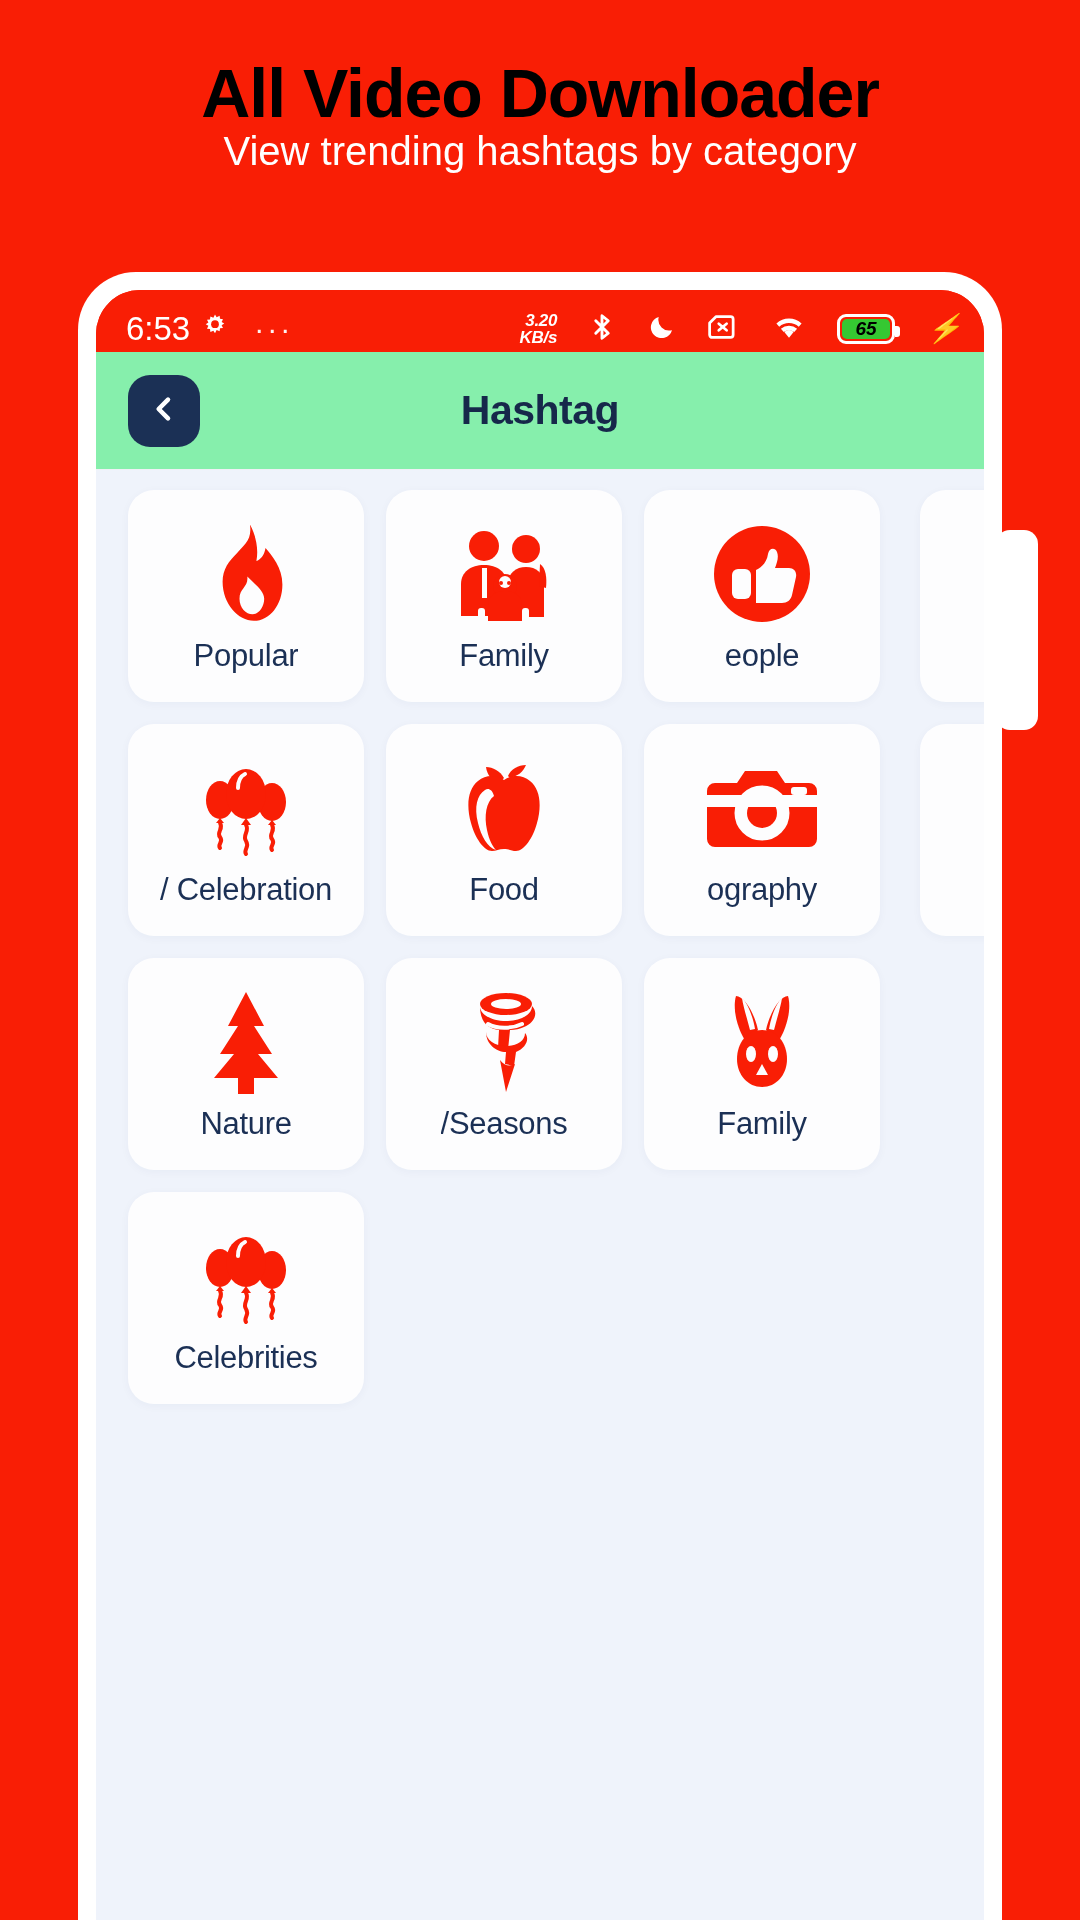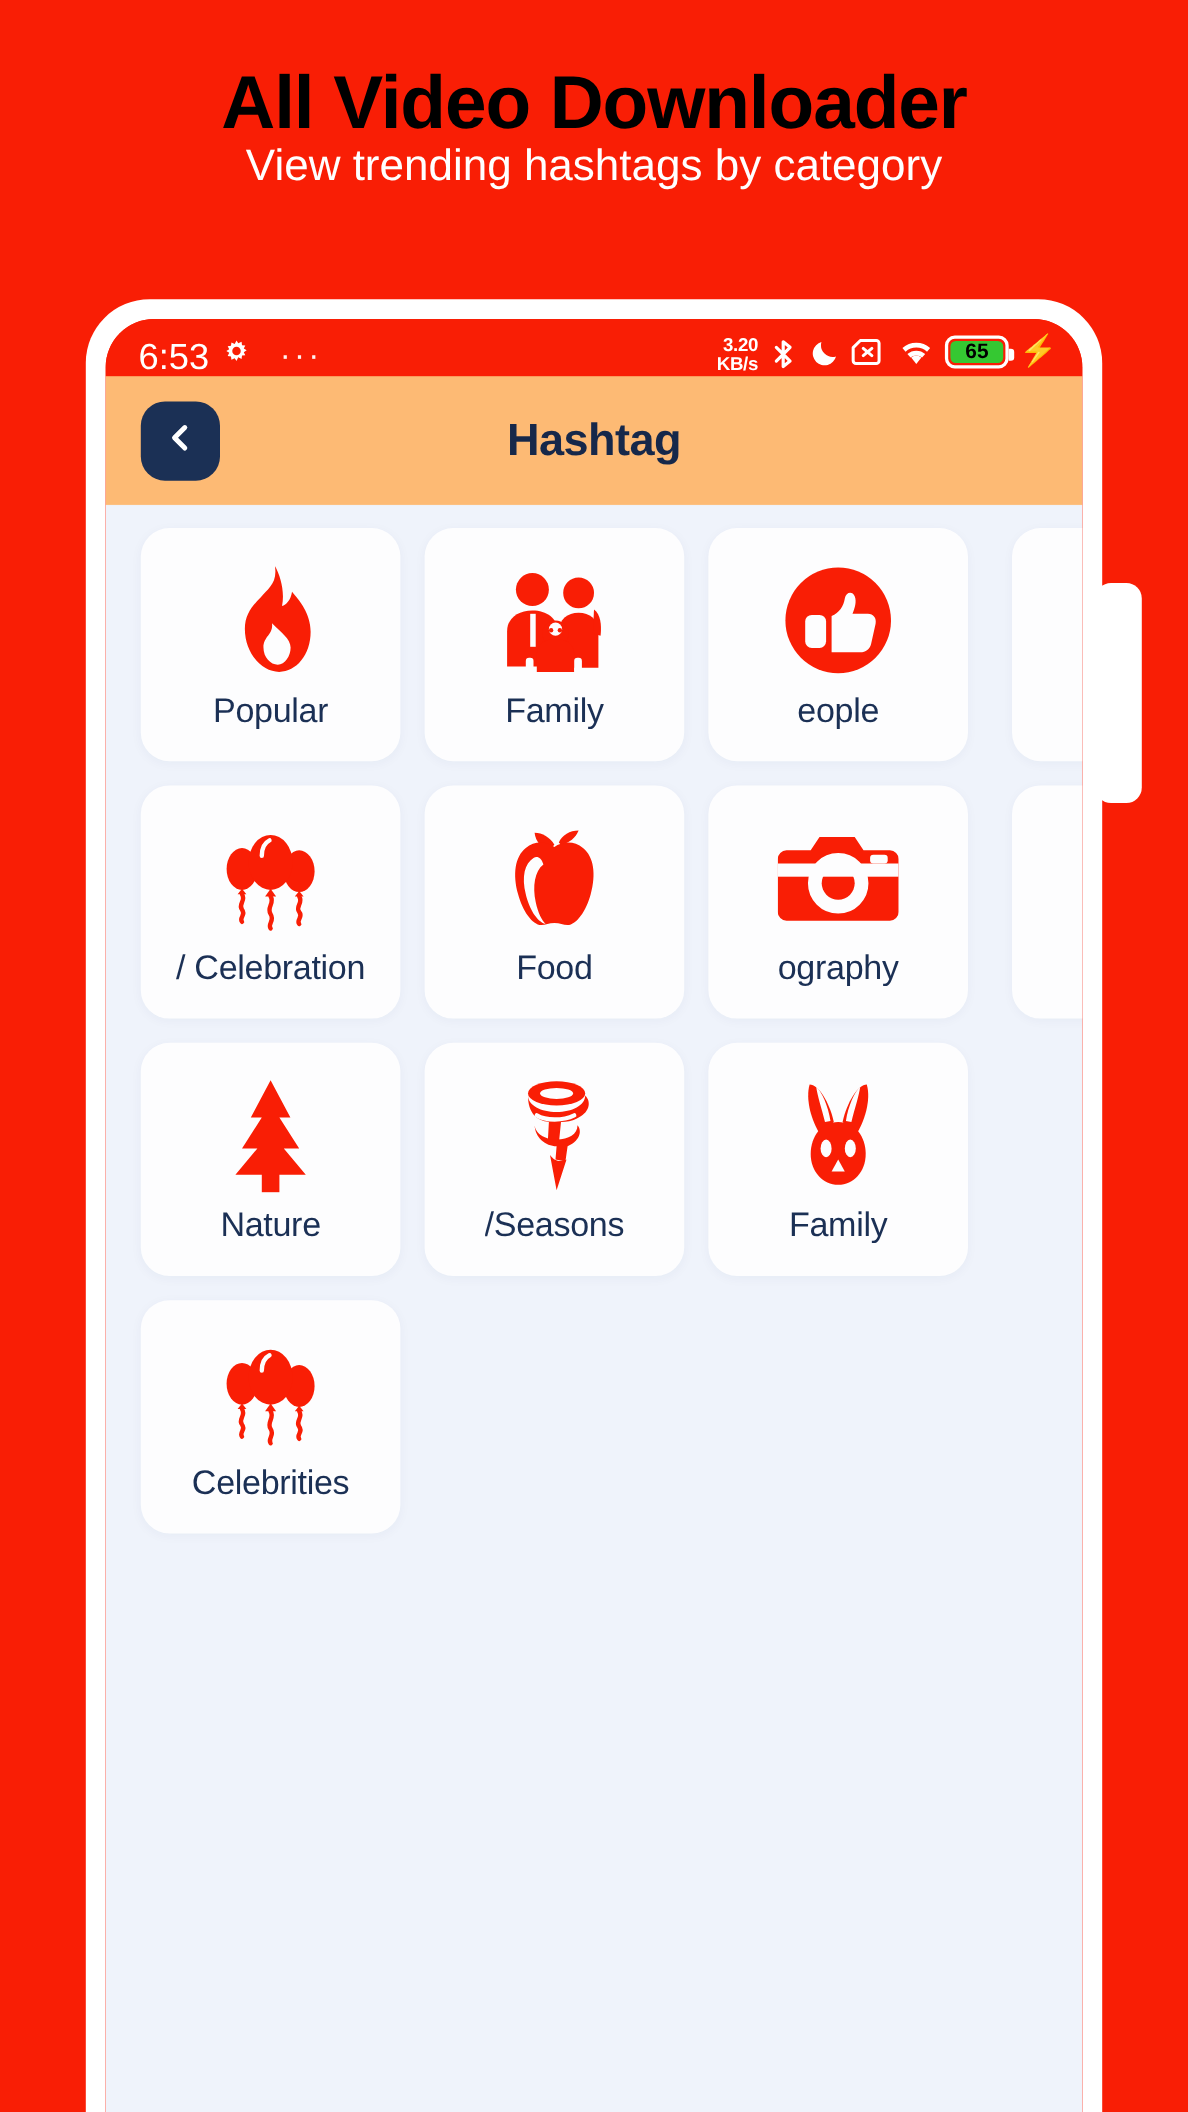--- a/index.html
+++ b/index.html
@@ -53,32 +53,32 @@
     background: #ffffff;
     border-radius: 14px;
   }
   .btn-vol-up { left: 42px;  top: 262px; width: 42px; height: 120px; }
   .btn-vol-dn { left: 42px;  top: 412px; width: 42px; height: 120px; }
   .btn-power  { left: 918px; top: 258px; width: 42px; height: 200px; }
 
   
   .statusbar {
     position: relative;
-    height: 52px;
+    height: 62px;
     background: #F91E05;
     display: flex;
     align-items: center;
     justify-content: space-between;
     padding: 16px 22px 0 30px;
     color: #ffffff;
   }
   .sb-left { display: flex; align-items: center; gap: 10px; }
   .sb-time { font-size: 33px; font-weight: 500; letter-spacing: 0px; }
   .sb-dots { font-size: 30px; letter-spacing: 3px; margin-left: 14px; opacity: .95; }
-  .sb-right { display: flex; gap: 8px; }
+  .sb-right { display: flex; align-items: center; gap: 30px; font-style: italic; }
   .sb-speed {
     font-size: 17px; font-weight: bold; line-height: 1.02;
     text-align: right; letter-spacing: -.3px;
   }
   .icon-w { display: block; }
 
   .battery {
     position: relative;
     width: 58px; height: 30px;
     border: 3px solid #ffffff;
@@ -96,21 +96,21 @@
   }
   .battery-num {
     position: relative; z-index: 2;
     font-size: 19px; font-weight: bold; color: #000000;
   }
   .bolt { font-size: 28px; line-height: 1; margin-left: 2px; }
 
   
   .appbar {
     height: 118px;
-    background: #fdba74;
+    background: #86efac;
     display: flex; align-items: center;
     position: relative;
     border-bottom: 1px solid #EFF1F6;
   }
   .back-btn {
     width: 72px; height: 72px;
     margin-left: 32px;
     background: #1B3055;
     border-radius: 22px;
     display: flex; align-items: center; justify-content: center;

